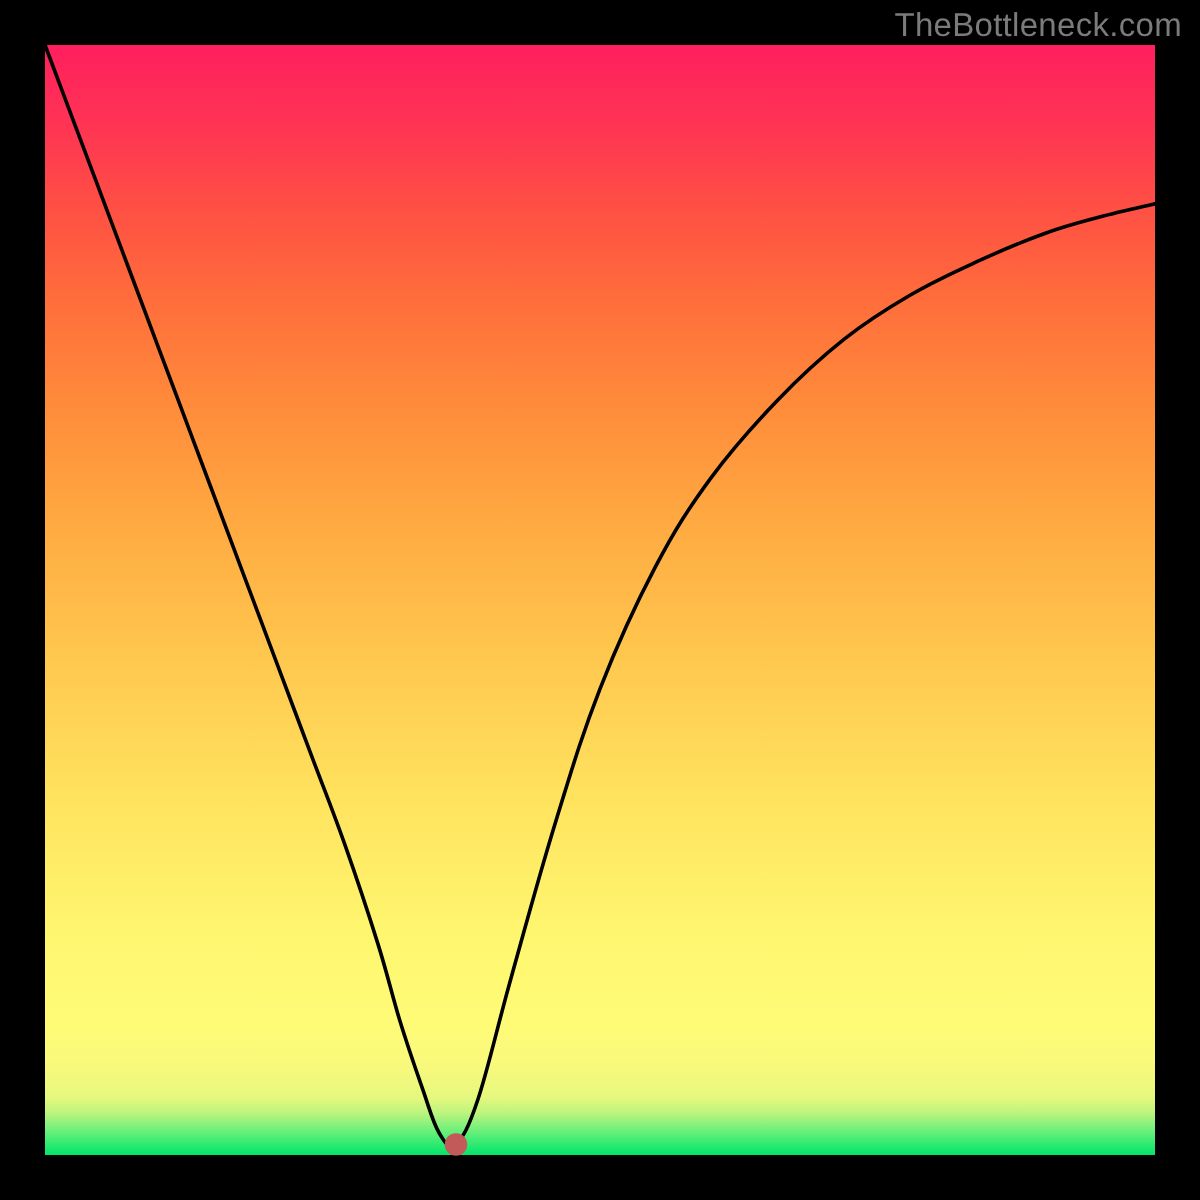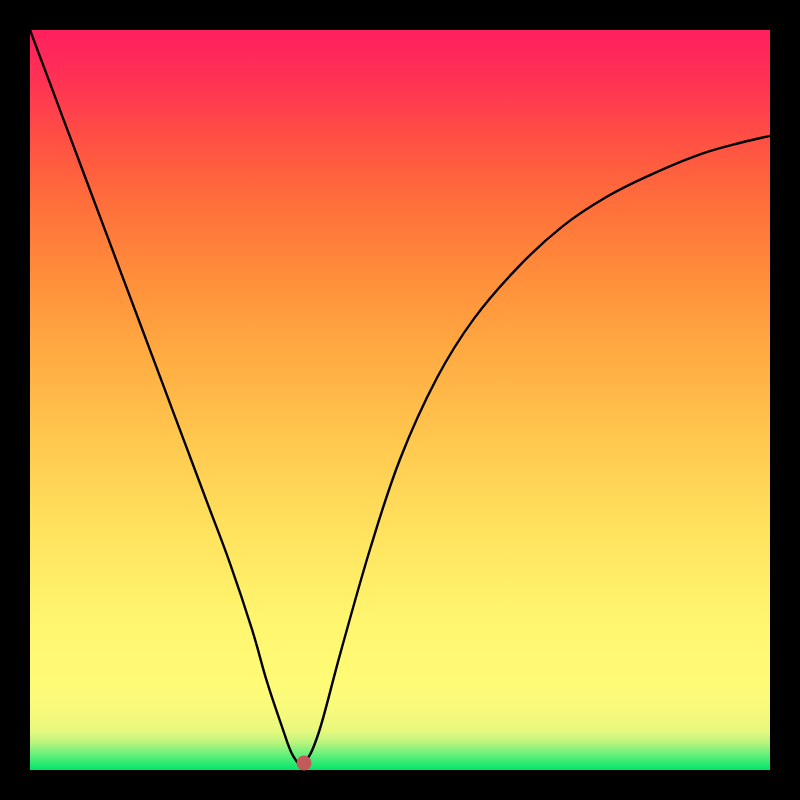--- a/index.html
+++ b/index.html
@@ -81,20 +81,21 @@
     height: 15px;
     border-radius: 50%;
     background: #c15a58;
     transform: translate(-50%, -50%);
   }
 </style>
 </head>
 <body>
 
 <div class="frame">
+  <div class="watermark">TheBottleneck.com</div>
 
   <div class="plot">
     <div class="gradient"></div>
 
     <svg class="curve" viewBox="0 0 740 740" preserveAspectRatio="none">
       <path id="curve-path" d="M 0.00 0.00 C 4.04 10.76 14.13 37.67 22.20 59.20 C 30.27 80.73 36.33 96.87 44.40 118.40 C 52.47 139.93 58.53 156.07 66.60 177.60 C 74.67 199.13 80.73 215.27 88.80 236.80 C 96.87 258.33 102.93 274.47 111.00 296.00 C 119.07 317.53 125.13 333.67 133.20 355.20 C 141.27 376.73 147.33 392.87 155.40 414.40 C 163.47 435.93 169.53 452.07 177.60 473.60 C 185.67 495.13 191.73 509.93 199.80 532.80 C 207.87 555.67 215.27 577.87 222.00 599.40 C 228.73 620.93 231.42 633.71 236.80 651.20 C 242.18 668.69 246.89 682.15 251.60 695.60 C 256.31 709.05 258.66 718.47 262.70 725.20 C 266.74 731.93 269.09 736.64 273.80 732.60 C 278.51 728.56 281.87 723.18 288.60 703.00 C 295.33 682.82 301.38 655.24 310.80 621.60 C 320.22 587.96 329.64 552.98 340.40 518.00 C 351.16 483.02 357.89 460.15 370.00 429.20 C 382.11 398.25 393.55 373.36 407.00 347.80 C 420.45 322.24 429.20 308.78 444.00 288.60 C 458.80 268.42 472.25 253.62 488.40 236.80 C 504.55 219.98 516.65 208.88 532.80 196.10 C 548.95 183.32 561.05 175.92 577.20 166.50 C 593.35 157.08 605.45 151.70 621.60 144.30 C 637.75 136.90 651.20 131.18 666.00 125.80 C 680.80 120.42 689.55 118.33 703.00 114.70 C 716.45 111.07 733.27 107.43 740.00 105.82"></path>
     </svg>
 
     <div id="marker" class="marker" style="left: 273.8px; top: 732.6px; background: rgb(193, 90, 88);"></div>
   </div>

